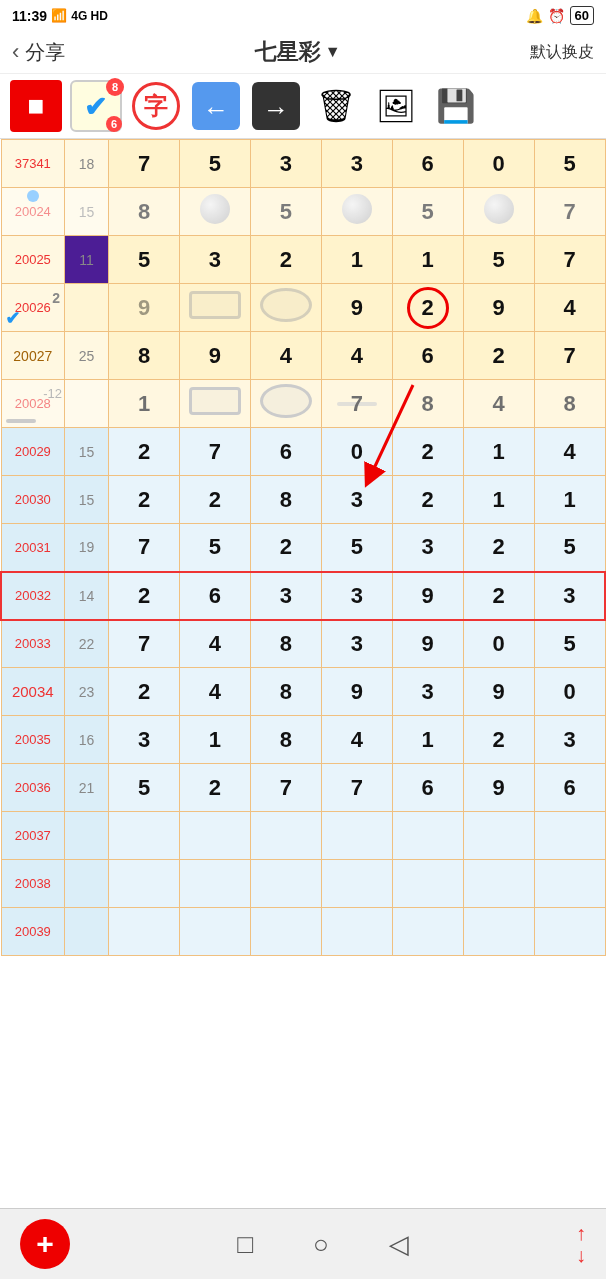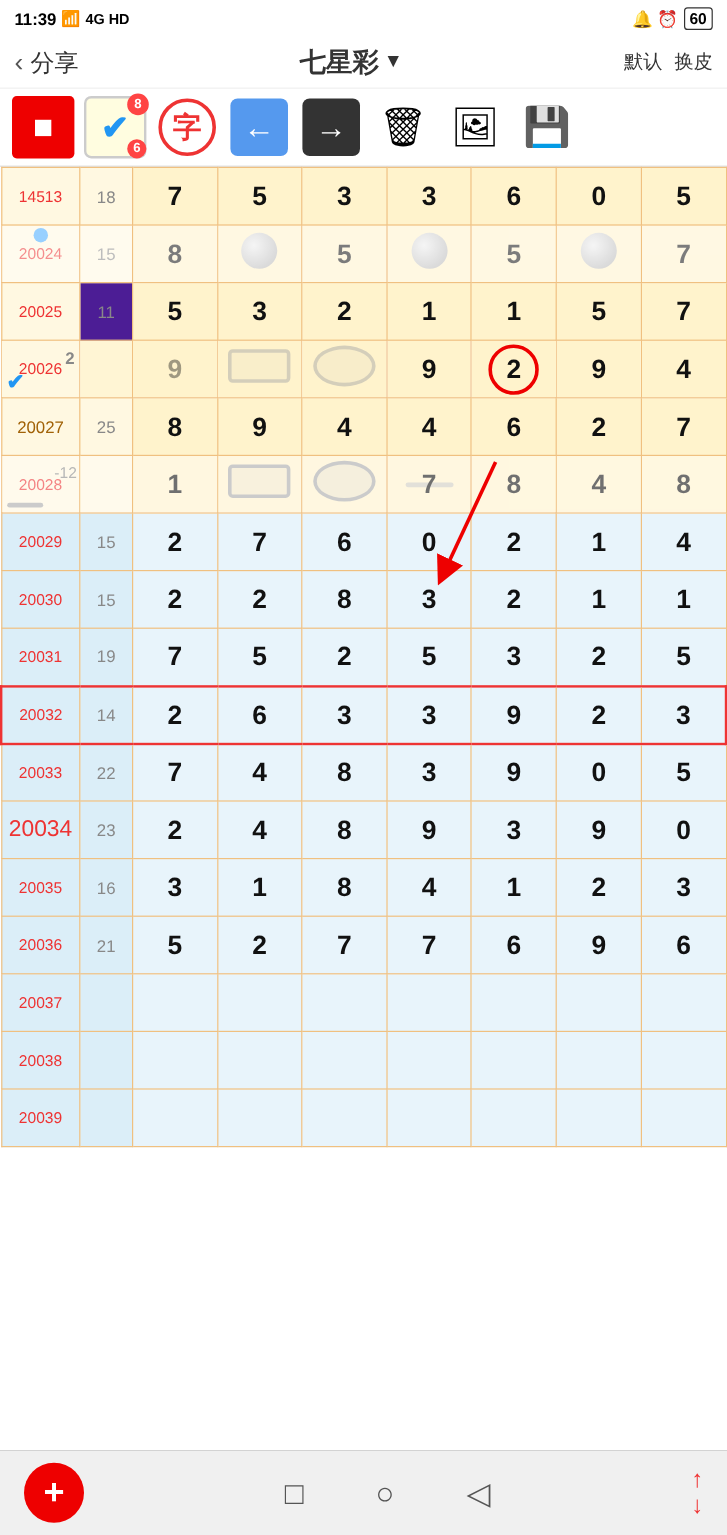--- a/index.html
+++ b/index.html
@@ -29,21 +29,21 @@
     .top-nav {
       background: #fff;
       display: flex;
       align-items: center;
       justify-content: space-between;
       padding: 6px 12px;
       border-bottom: 1px solid #eee;
     }
     .nav-left { display: flex; align-items: center; gap: 6px; font-size: 18px; color: #333; }
     .nav-center { font-size: 22px; font-weight: bold; color: #333; display: flex; align-items: center; gap: 4px; }
-    .nav-right { display: flex; gap: 10px; font-size: 16px; color: #333; }
+    .nav-right { display: flex; font-size: 16px; color: #333; }
 
     
     .toolbar {
       background: #fff;
       display: flex;
       align-items: center;
       padding: 6px 10px;
       gap: 8px;
       border-bottom: 1px solid #ddd;
     }
@@ -281,21 +281,21 @@
   <div class="toolbar-item">
     <span style="font-size:32px;">💾</span>
   </div>
 </div>
 
 <div class="table-wrapper" style="position:relative; padding-bottom:80px;">
   <table class="main-table">
     <tbody>
 
       <tr class="row-orange">
-        <td class="col-id" style="font-size:13px; color:#e33; background:#fff8e1;">14513</td>
+        <td class="col-id" style="font-size:13px; color:#e33; background:#fff8e1;">37341</td>
         <td class="col-sum" style="font-size:14px; color:#888; background:#fff8e1;">18</td>
         <td class="col-num">7</td>
         <td class="col-num">5</td>
         <td class="col-num">3</td>
         <td class="col-num">3</td>
         <td class="col-num">6</td>
         <td class="col-num">0</td>
         <td class="col-num">5</td>
       </tr>
 
@@ -445,21 +445,21 @@
         <td class="col-num">7</td>
         <td class="col-num">4</td>
         <td class="col-num">8</td>
         <td class="col-num">3</td>
         <td class="col-num">9</td>
         <td class="col-num">0</td>
         <td class="col-num">5</td>
       </tr>
 
       <tr class="row-normal">
-        <td class="col-id" style="font-size:19px; color:#e33; background:#dbeef8;">20034</td>
+        <td class="col-id" style="font-size:15px; color:#e33; background:#dbeef8;">20034</td>
         <td class="col-sum" style="font-size:14px; color:#888; background:#dbeef8;">23</td>
         <td class="col-num">2</td>
         <td class="col-num">4</td>
         <td class="col-num">8</td>
         <td class="col-num">9</td>
         <td class="col-num">3</td>
         <td class="col-num">9</td>
         <td class="col-num">0</td>
       </tr>
 

